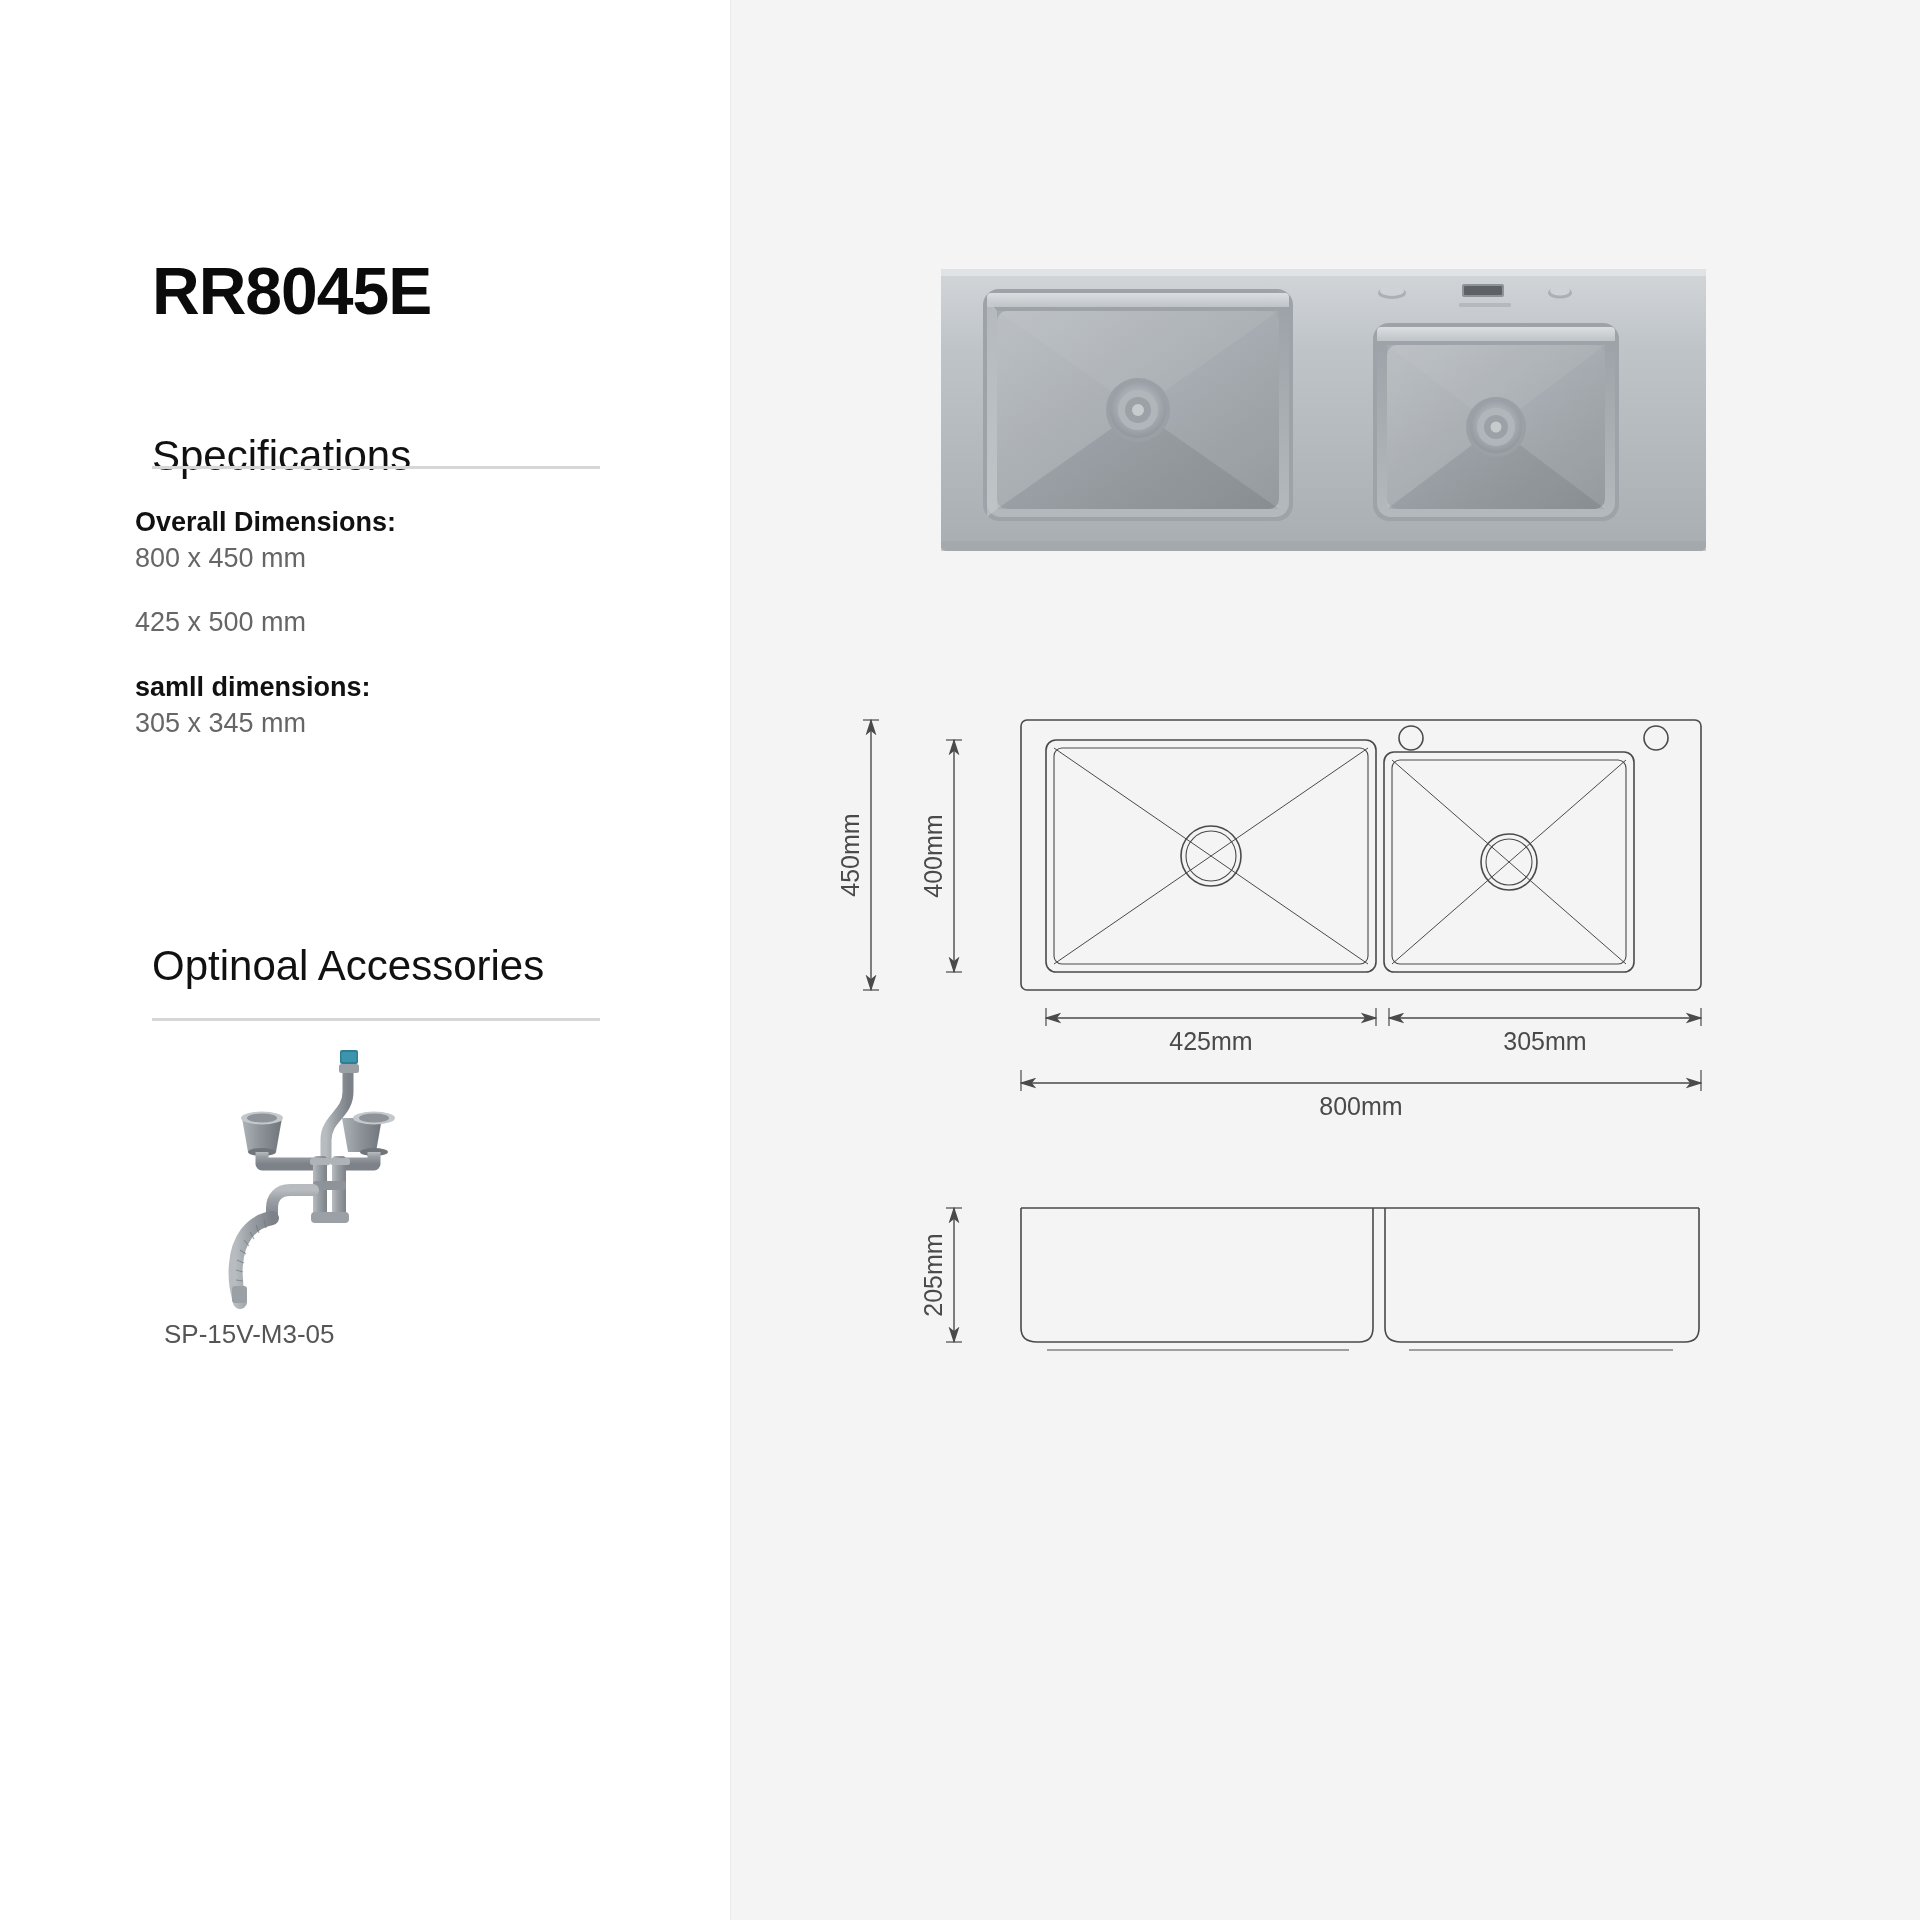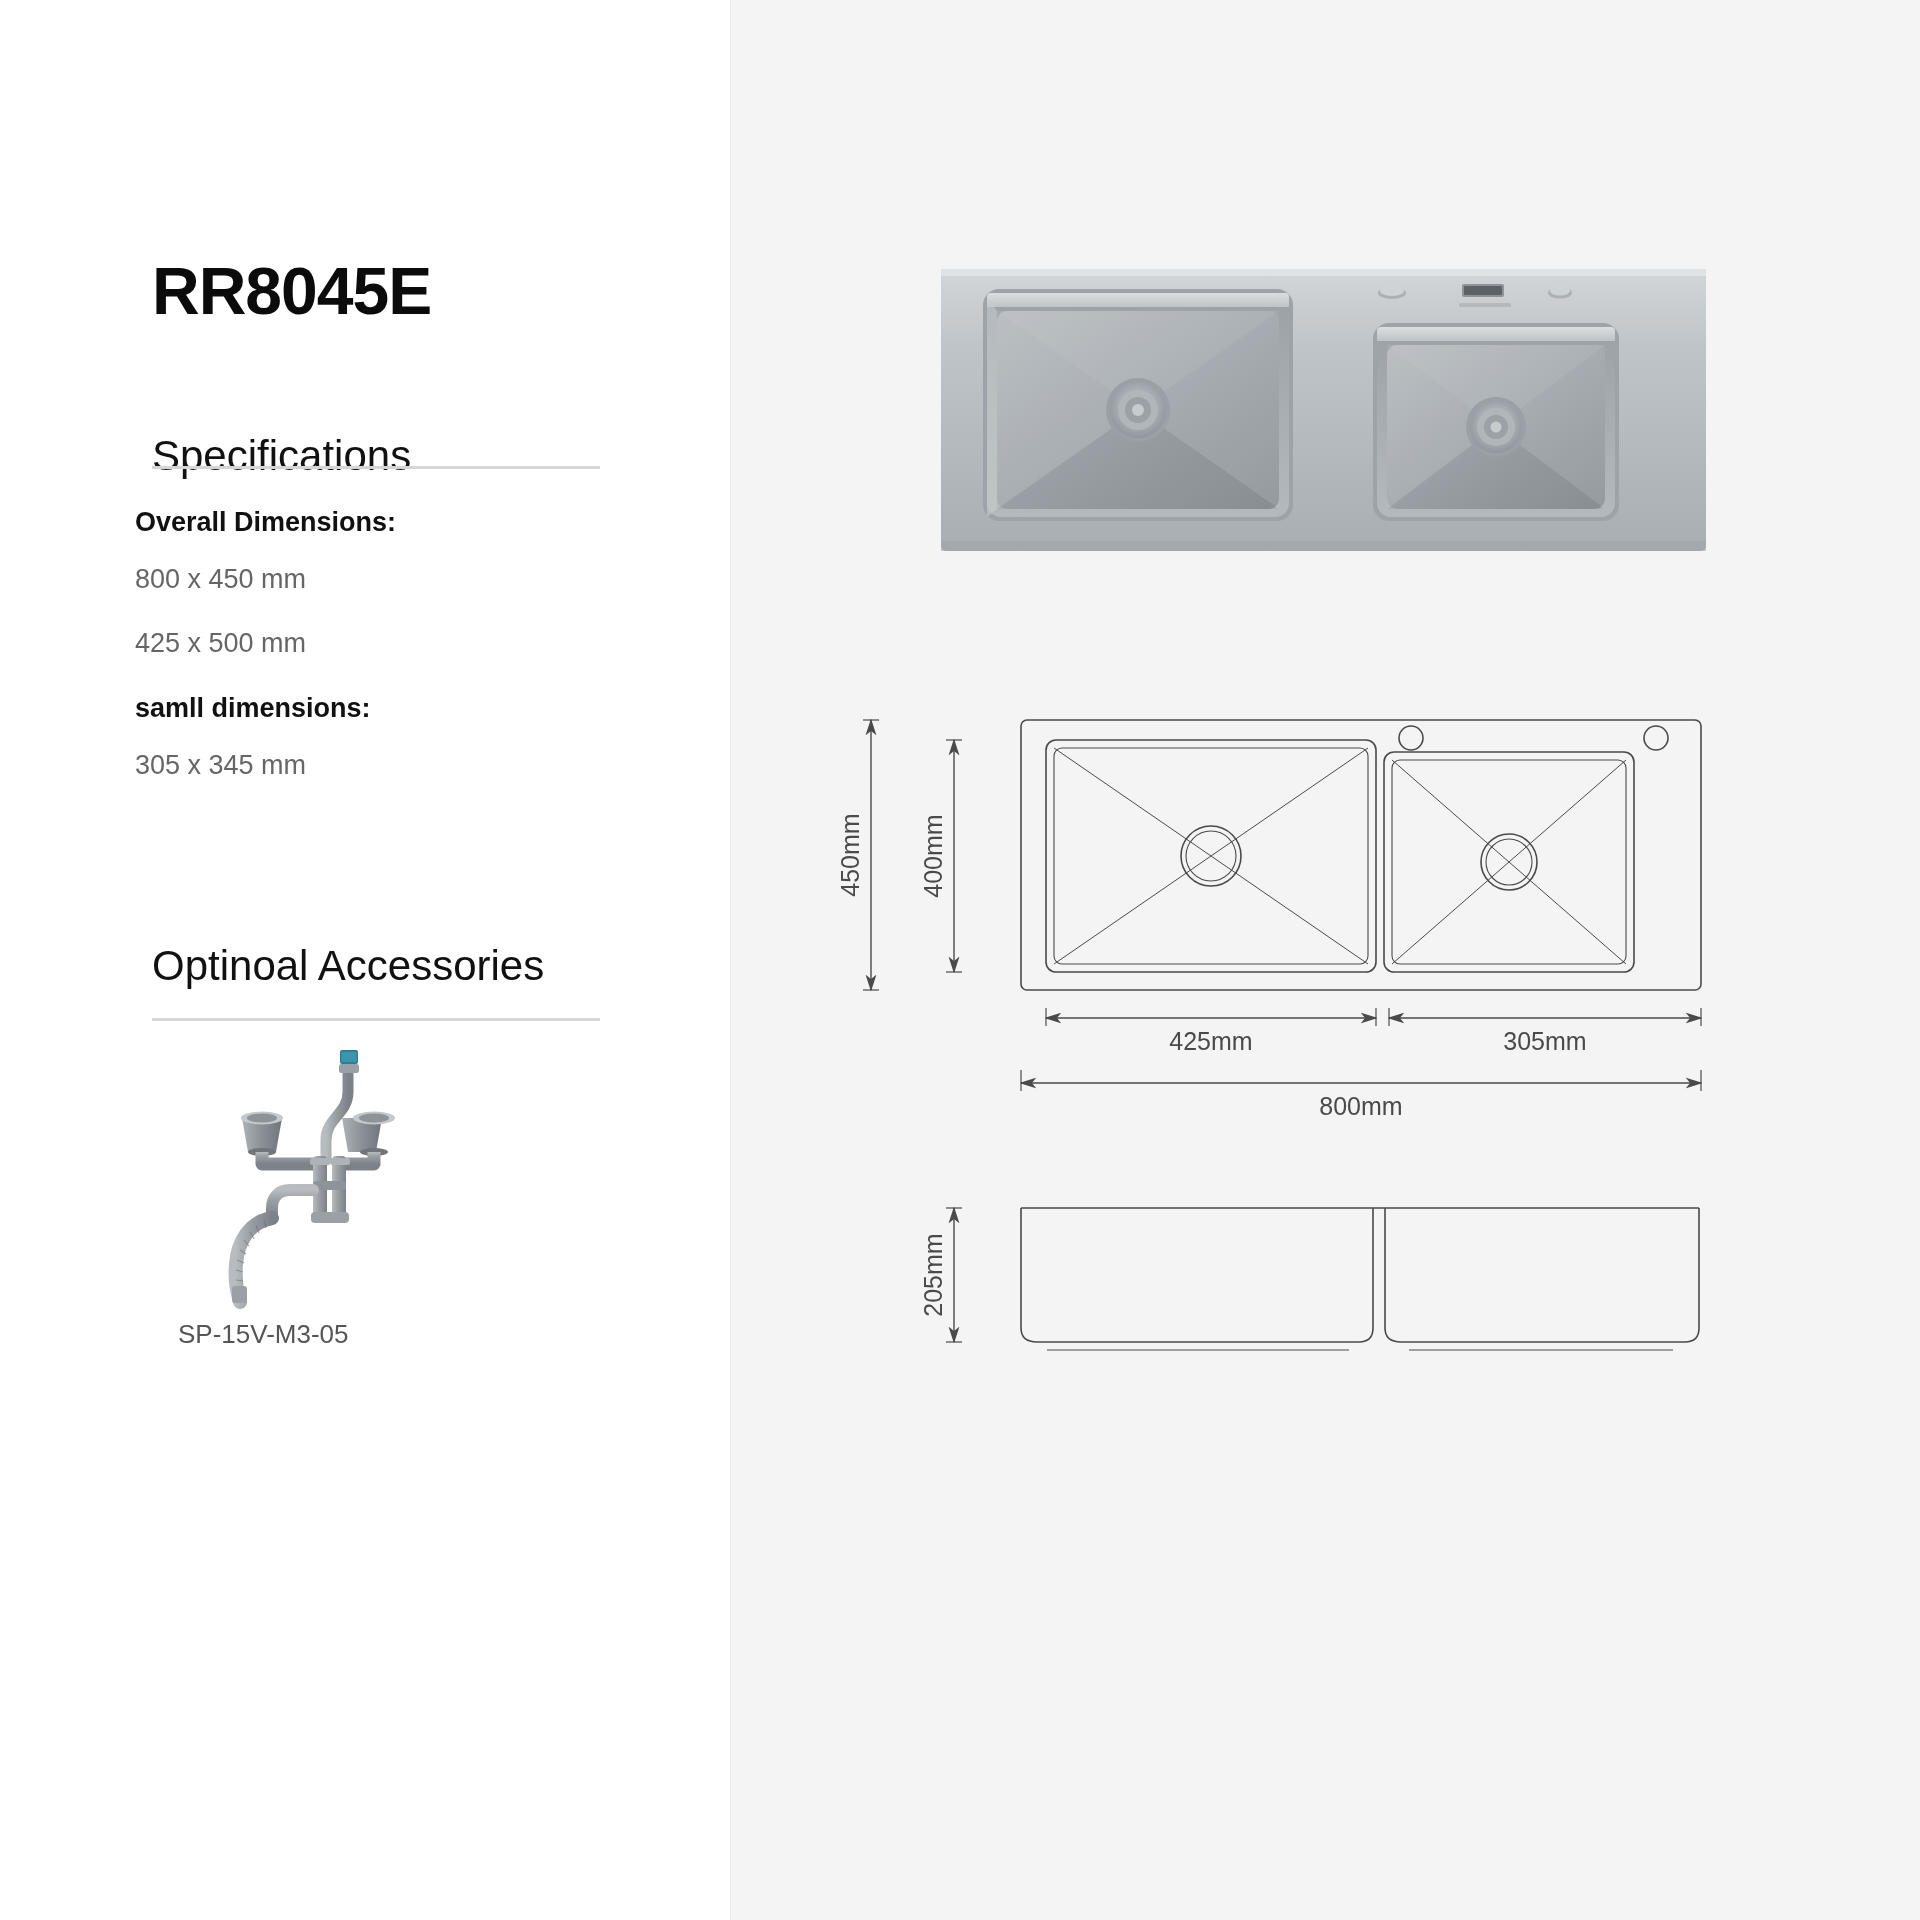--- a/index.html
+++ b/index.html
@@ -41,29 +41,29 @@
   .rule.acc{top:1018px;}
 
   .spec-list{position:absolute;left:135px;top:505px;width:470px;}
   .spec-item{margin-bottom:29px;}
   .spec-label{
     font-size:27px;font-weight:bold;color:#111111;
     line-height:1.32;display:block;
   }
   .spec-value{
     font-size:27px;font-weight:400;color:#666666;
-    line-height:1.32;display:block;margin-top:21px;
+    line-height:1.32;display:block;
   }
 
   .accessory-block{position:absolute;left:152px;top:1040px;width:320px;}
   .accessory-figure{
     width:230px;height:265px;margin-left:28px;position:relative;
   }
   .accessory-caption{
-    margin-top:14px;margin-left:26px;
+    margin-top:14px;margin-left:12px;
     font-size:26px;color:#555555;
   }
 
   
   .right-panel{
     width:1189px;height:1920px;background:#f4f4f4;position:relative;
   }
   .photo-wrap{
     position:absolute;left:210px;top:255px;width:765px;height:310px;
   }

